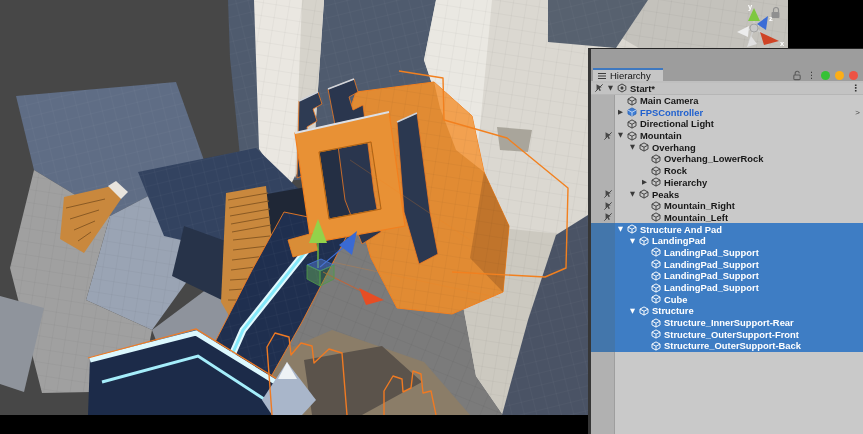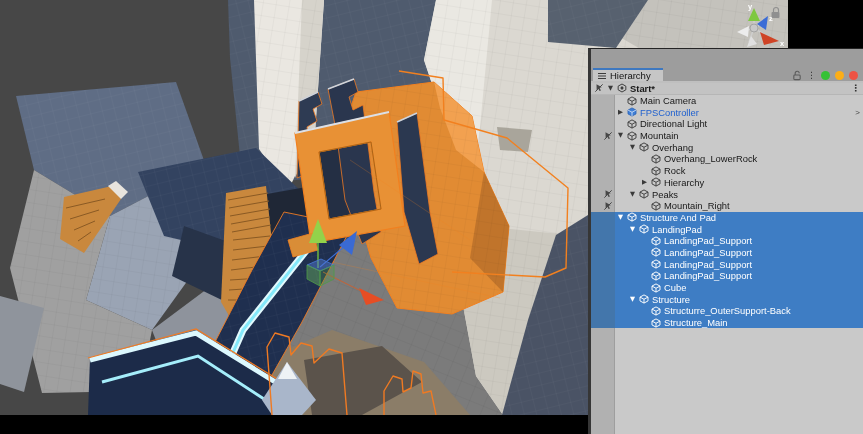--- a/index.html
+++ b/index.html
@@ -33,21 +33,21 @@
   .hrow.sel .gut{background:#4376ab;}
   .hrow.hdr{background:#c3c3c3;border-bottom:1px solid #b6b6b6;font-weight:bold;padding-left:2px;box-sizing:border-box;}
   .gut{width:24px;align-self:stretch;flex:none;display:flex;align-items:center;justify-content:flex-end;
        padding-right:2px;box-sizing:border-box;}
   .ind{flex:none;align-self:stretch;}
   .arrow{width:11px;flex:none;text-align:center;font-size:6.5px;color:#3a3a3a;
          font-family:"DejaVu Sans",sans-serif;line-height:1;}
   .sel .arrow{color:#fff;}
   .icobox{width:12px;flex:none;display:flex;align-items:center;justify-content:center;}
   .ic{width:10px;height:10px;display:block;}
-  .lbl{padding-left:2px;}
+  .lbl{padding-left:2px;font-weight:bold;}
   .lbl.fps{color:#2061cf;text-align:right;}
   .adorn{margin-left:auto;padding-right:3px;color:#333;}
   .chev{font-size:8px;color:#444;}
 </style>
 </head>
 <body>
 
 <div id="scene">
 <svg width="788" height="415" viewBox="0 0 788 415">
   <defs>
@@ -408,20 +408,37 @@
           <span class="ind" style="width:24px"></span>
           <span class="arrow"></span>
           <span class="icobox">
             <svg class="ic" viewBox="0 0 12 12">
               <path d="M6 1.1 10.8 3.7v4.6L6 10.9 1.2 8.3V3.7Z" fill="none" stroke="#3f3f3f" stroke-width="1.15"></path>
               <path d="M1.2 3.7 6 6.3l4.8-2.6M6 6.3v4.6" fill="none" stroke="#3f3f3f" stroke-width="1.15"></path>
             </svg>
           </span>
           <span class="lbl">Mountain_Right</span>
         </div>
+        <div class="hrow">
+          <span class="gut">
+            <svg class="ic" viewBox="0 0 12 12">
+              <path d="M3 1.6 9.4 5 6.6 5.7 8.3 8.9 6.7 9.7 5.1 6.7 3.2 8.4Z" fill="#474747"></path>
+              <path d="M1.6 10.4 10.4 1.6" stroke="#474747" stroke-width="1.2" fill="none"></path>
+            </svg>
+          </span>
+          <span class="ind" style="width:24px"></span>
+          <span class="arrow"></span>
+          <span class="icobox">
+            <svg class="ic" viewBox="0 0 12 12">
+              <path d="M6 1.1 10.8 3.7v4.6L6 10.9 1.2 8.3V3.7Z" fill="none" stroke="#3f3f3f" stroke-width="1.15"></path>
+              <path d="M1.2 3.7 6 6.3l4.8-2.6M6 6.3v4.6" fill="none" stroke="#3f3f3f" stroke-width="1.15"></path>
+            </svg>
+          </span>
+          <span class="lbl">Mountain_Left</span>
+        </div>
         <div class="hrow sel">
           <span class="gut"></span>
           <span class="ind" style="width:0px"></span>
           <span class="arrow">▼</span>
           <span class="icobox">
             <svg class="ic" viewBox="0 0 12 12">
               <path d="M6 1.1 10.8 3.7v4.6L6 10.9 1.2 8.3V3.7Z" fill="none" stroke="#ffffff" stroke-width="1.15"></path>
               <path d="M1.2 3.7 6 6.3l4.8-2.6M6 6.3v4.6" fill="none" stroke="#ffffff" stroke-width="1.15"></path>
             </svg>
           </span>
@@ -514,29 +531,41 @@
         <div class="hrow sel">
           <span class="gut"></span>
           <span class="ind" style="width:24px"></span>
           <span class="arrow"></span>
           <span class="icobox">
             <svg class="ic" viewBox="0 0 12 12">
               <path d="M6 1.1 10.8 3.7v4.6L6 10.9 1.2 8.3V3.7Z" fill="none" stroke="#ffffff" stroke-width="1.15"></path>
               <path d="M1.2 3.7 6 6.3l4.8-2.6M6 6.3v4.6" fill="none" stroke="#ffffff" stroke-width="1.15"></path>
             </svg>
           </span>
+          <span class="lbl">Structure_InnerSupport-Rear</span>
+        </div>
+        <div class="hrow sel">
+          <span class="gut"></span>
+          <span class="ind" style="width:24px"></span>
+          <span class="arrow"></span>
+          <span class="icobox">
+            <svg class="ic" viewBox="0 0 12 12">
+              <path d="M6 1.1 10.8 3.7v4.6L6 10.9 1.2 8.3V3.7Z" fill="none" stroke="#ffffff" stroke-width="1.15"></path>
+              <path d="M1.2 3.7 6 6.3l4.8-2.6M6 6.3v4.6" fill="none" stroke="#ffffff" stroke-width="1.15"></path>
+            </svg>
+          </span>
+          <span class="lbl">Structure_OuterSupport-Front</span>
+        </div>
+        <div class="hrow sel">
+          <span class="gut"></span>
+          <span class="ind" style="width:24px"></span>
+          <span class="arrow"></span>
+          <span class="icobox">
+            <svg class="ic" viewBox="0 0 12 12">
+              <path d="M6 1.1 10.8 3.7v4.6L6 10.9 1.2 8.3V3.7Z" fill="none" stroke="#ffffff" stroke-width="1.15"></path>
+              <path d="M1.2 3.7 6 6.3l4.8-2.6M6 6.3v4.6" fill="none" stroke="#ffffff" stroke-width="1.15"></path>
+            </svg>
+          </span>
           <span class="lbl">Structurre_OuterSupport-Back</span>
-        </div>
-        <div class="hrow sel">
-          <span class="gut"></span>
-          <span class="ind" style="width:24px"></span>
-          <span class="arrow"></span>
-          <span class="icobox">
-            <svg class="ic" viewBox="0 0 12 12">
-              <path d="M6 1.1 10.8 3.7v4.6L6 10.9 1.2 8.3V3.7Z" fill="none" stroke="#ffffff" stroke-width="1.15"></path>
-              <path d="M1.2 3.7 6 6.3l4.8-2.6M6 6.3v4.6" fill="none" stroke="#ffffff" stroke-width="1.15"></path>
-            </svg>
-          </span>
-          <span class="lbl">Structure_Main</span>
         </div>
       </div>
   </div>
 </div>
 
 </body></html>

